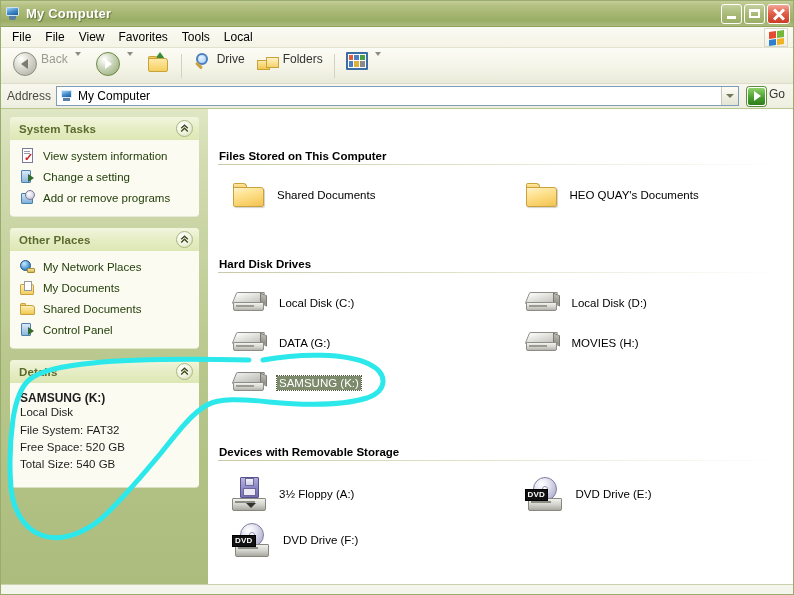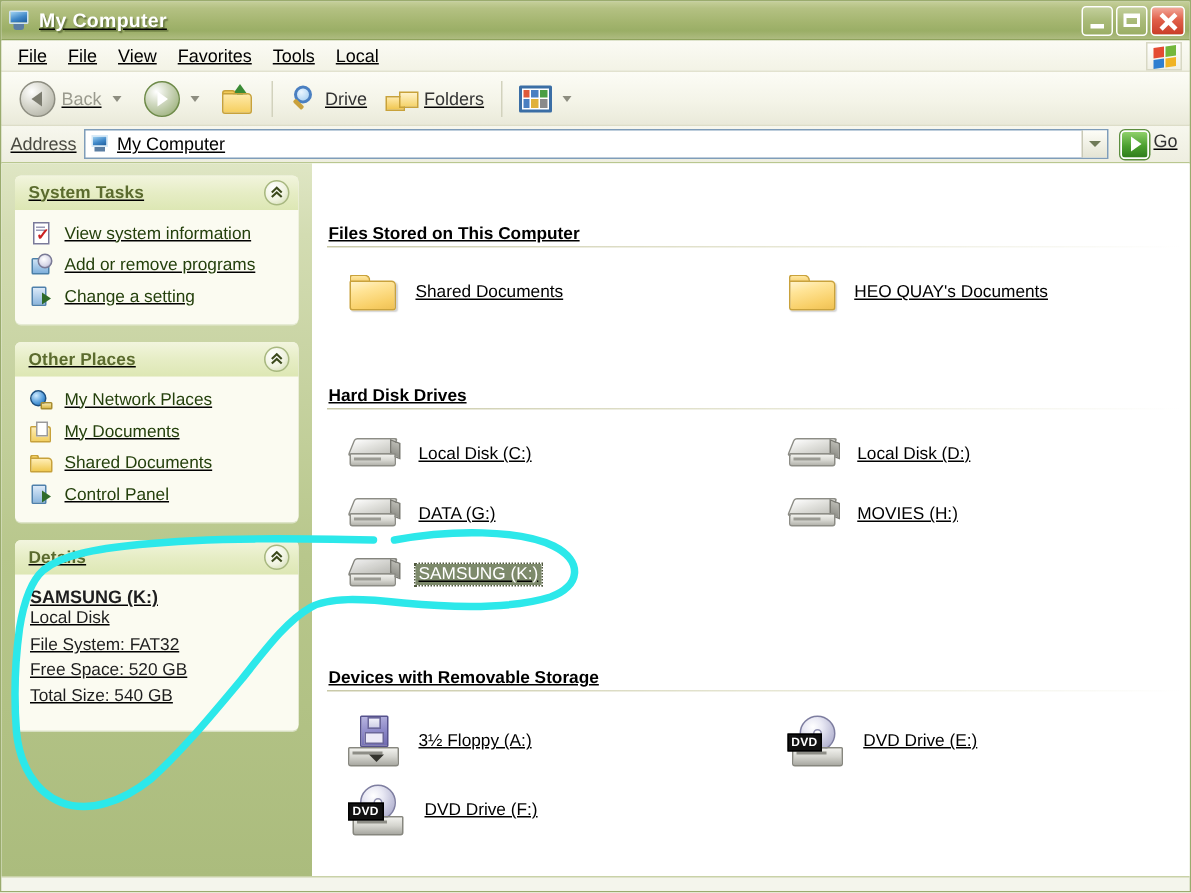--- a/index.html
+++ b/index.html
@@ -12,21 +12,20 @@
     background: #ffffff;
   }
 
   .window {
     position: relative;
     width: 794px; height: 595px;
     background: #f4f5ec;
     border: 1px solid #9aab6e;
     display: flex;
     flex-direction: column;
-    text-decoration: underline;
   }
 
   
   .titlebar {
     height: 26px;
     flex: 0 0 26px;
     background: linear-gradient(180deg, #c5cf9a 0%, #b4c183 18%, #a4b56f 55%, #9aae66 78%, #aebb80 100%);
     border-bottom: 1px solid #8fa35d;
     display: flex;
     align-items: center;
@@ -139,21 +138,20 @@
     height: 36px;
     flex: 0 0 36px;
     background: linear-gradient(180deg, #fcfcf6 0%, #f4f4e8 55%, #eaeada 100%);
     display: flex;
     align-items: center;
     padding-left: 6px;
     border-bottom: 1px solid #ddddc8;
   }
   .tb-btn {
     display: flex;
-    align-items: center;
     height: 30px;
     padding: 0 5px;
     border: 1px solid transparent;
     border-radius: 3px;
     cursor: default;
     gap: 4px;
   }
   .tb-label { font-size: 12px; color: #333; }
   .tb-label.dim { color: #9a9a8e; }
   .tb-caret {
@@ -792,32 +790,32 @@
           <div class="srow">
             <span class="si sysinfo">
                 <span class="pg"></span>
                 <span class="ln a"></span>
                 <span class="ln b"></span>
                 <span class="chk">✓</span>
               </span>
             <span class="srow-label">View system information</span>
           </div>
           <div class="srow">
+            <span class="si setting">
+                <span class="sq"></span>
+                <span class="ar"></span>
+              </span>
+            <span class="srow-label">Change a setting</span>
+          </div>
+          <div class="srow">
             <span class="si addrem">
                 <span class="box"></span>
                 <span class="cd"></span>
               </span>
             <span class="srow-label">Add or remove programs</span>
-          </div>
-          <div class="srow">
-            <span class="si setting">
-                <span class="sq"></span>
-                <span class="ar"></span>
-              </span>
-            <span class="srow-label">Change a setting</span>
           </div>
         </div>
       </div>
 
       <div class="panel">
         <div class="panel-head">
           <span class="panel-title">Other Places</span>
           <span class="chev">
             <svg width="9" height="9" viewBox="0 0 9 9">
                 <path d="M1.2 4.3 L4.5 1.2 L7.8 4.3" stroke="#3c4a1c" stroke-width="1.4" fill="none"></path>

